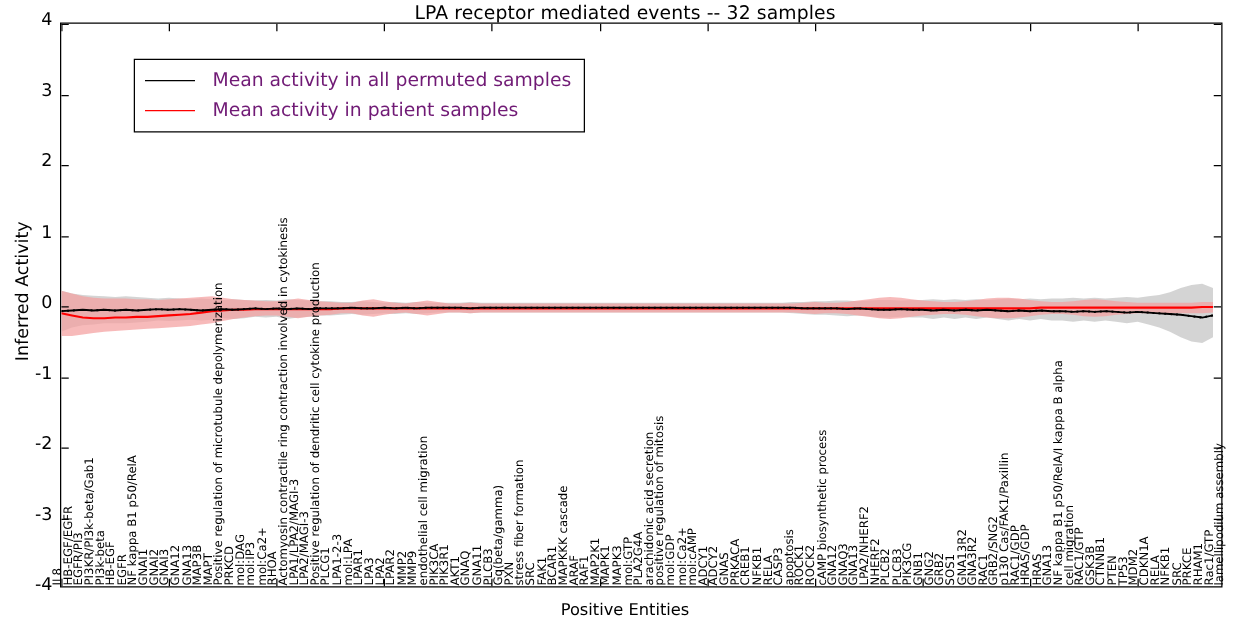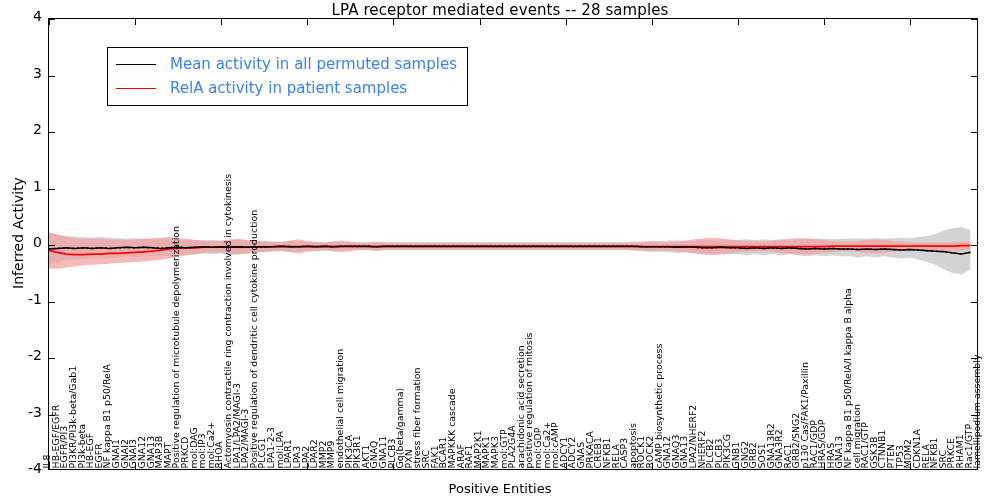--- a/index.html
+++ b/index.html
@@ -55,46 +55,46 @@
   
   #legend{
     position:absolute;left:58px;top:28px;
     border:1.2px solid #000;background:#fff;
     padding:4px 10px 5px 8px;
   }
   .legend-row{display:flex;align-items:center;height:24px;}
   .legend-swatch{width:40px;height:0;margin-right:14px;flex:none;}
   .legend-swatch.black{border-top:1.6px solid #000;}
   .legend-swatch.red{border-top:1.6px solid #ff0000;}
-  .legend-text{font-size:15px;color:#3b82f6;white-space:nowrap;}
+  .legend-text{font-size:15px;color:#701a75;white-space:nowrap;}
 </style>
 </head>
 <body>
 
 <div id="root">
 
-  <div id="chart-title">LPA receptor mediated events -- 28 samples</div>
+  <div id="chart-title">LPA receptor mediated events -- 32 samples</div>
 
   <div id="plot-frame">
     <svg id="plot-svg" width="930" height="452">
         <path d="M0.00 213.57 L8.61 215.83 L17.22 216.96 L25.83 217.52 L34.44 218.09 L43.06 218.66 L51.67 218.09 L60.28 218.66 L68.89 219.22 L77.50 219.78 L86.11 219.22 L94.72 219.78 L103.33 220.35 L111.94 219.78 L120.56 220.35 L129.17 220.92 L137.78 220.35 L146.39 220.92 L155.00 221.48 L163.61 220.92 L172.22 221.48 L180.83 220.35 L189.44 220.92 L198.06 221.48 L206.67 222.04 L215.28 222.04 L223.89 222.61 L232.50 222.61 L241.11 222.04 L249.72 222.61 L258.33 223.18 L266.94 222.61 L275.56 223.18 L284.17 222.61 L292.78 223.18 L301.39 223.18 L310.00 223.18 L318.61 223.18 L327.22 222.61 L335.83 223.18 L344.44 223.18 L353.06 223.18 L361.67 223.18 L370.28 223.18 L378.89 223.18 L387.50 223.18 L396.11 223.18 L404.72 223.18 L413.33 223.18 L421.94 223.18 L430.56 223.18 L439.17 223.18 L447.78 223.18 L456.39 223.18 L465.00 223.18 L473.61 223.18 L482.22 223.18 L490.83 223.18 L499.44 223.18 L508.06 223.18 L516.67 223.18 L525.28 223.18 L533.89 223.18 L542.50 223.18 L551.11 223.18 L559.72 223.18 L568.33 223.18 L576.94 223.18 L585.56 222.61 L594.17 222.61 L602.78 222.04 L611.39 222.04 L620.00 221.48 L628.61 221.48 L637.22 222.04 L645.83 221.48 L654.44 220.92 L663.06 220.92 L671.67 221.48 L680.28 220.92 L688.89 220.92 L697.50 220.35 L706.11 220.92 L714.72 220.35 L723.33 220.92 L731.94 220.35 L740.56 220.92 L749.17 220.35 L757.78 219.78 L766.39 220.35 L775.00 219.78 L783.61 220.35 L792.22 219.78 L800.83 219.78 L809.44 219.22 L818.06 219.78 L826.67 219.22 L835.28 219.78 L843.89 219.22 L852.50 218.66 L861.11 219.22 L869.72 218.09 L878.33 216.96 L886.94 214.70 L895.56 211.31 L904.17 209.05 L912.78 207.92 L921.39 211.31 L921.39 250.86 L912.78 255.38 L904.17 254.25 L895.56 250.86 L886.94 246.34 L878.33 242.95 L869.72 240.69 L861.11 238.43 L852.50 239.56 L843.89 238.43 L835.28 237.30 L826.67 238.43 L818.06 237.30 L809.44 238.43 L800.83 237.30 L792.22 237.30 L783.61 236.17 L775.00 237.30 L766.39 236.17 L757.78 237.30 L749.17 236.17 L740.56 235.04 L731.94 236.17 L723.33 235.04 L714.72 236.17 L706.11 235.04 L697.50 236.17 L688.89 235.04 L680.28 235.04 L671.67 234.47 L663.06 235.04 L654.44 235.04 L645.83 233.91 L637.22 233.34 L628.61 233.91 L620.00 233.34 L611.39 232.78 L602.78 232.78 L594.17 232.22 L585.56 231.65 L576.94 231.08 L568.33 231.08 L559.72 231.08 L551.11 231.08 L542.50 231.08 L533.89 231.08 L525.28 231.08 L516.67 231.08 L508.06 231.08 L499.44 231.08 L490.83 231.08 L482.22 231.08 L473.61 231.08 L465.00 231.08 L456.39 231.08 L447.78 231.08 L439.17 231.08 L430.56 231.08 L421.94 231.08 L413.33 231.08 L404.72 231.08 L396.11 231.08 L387.50 231.08 L378.89 231.08 L370.28 231.08 L361.67 231.08 L353.06 231.08 L344.44 231.08 L335.83 231.08 L327.22 231.65 L318.61 231.08 L310.00 231.08 L301.39 231.08 L292.78 231.65 L284.17 232.22 L275.56 231.65 L266.94 232.22 L258.33 231.65 L249.72 232.22 L241.11 232.78 L232.50 232.22 L223.89 232.78 L215.28 233.34 L206.67 233.34 L198.06 234.47 L189.44 235.04 L180.83 236.17 L172.22 234.47 L163.61 235.04 L155.00 234.47 L146.39 235.60 L137.78 236.17 L129.17 235.60 L120.56 236.73 L111.94 237.30 L103.33 236.73 L94.72 237.30 L86.11 237.87 L77.50 237.30 L68.89 238.43 L60.28 239.00 L51.67 239.56 L43.06 239.56 L34.44 239.56 L25.83 240.69 L17.22 241.25 L8.61 242.95 L0.00 246.34 Z" fill="#b0b0b0" fill-opacity="0.55" stroke="none"></path>
         <path d="M0.00 213.57 L8.61 215.83 L17.22 218.09 L25.83 219.22 L34.44 219.78 L43.06 219.78 L51.67 219.78 L60.28 220.35 L68.89 220.35 L77.50 220.92 L86.11 220.35 L94.72 219.78 L103.33 219.22 L111.94 218.66 L120.56 218.09 L129.17 219.22 L137.78 220.35 L146.39 220.92 L155.00 221.48 L163.61 222.04 L172.22 222.04 L180.83 220.92 L189.44 219.78 L198.06 220.92 L206.67 222.04 L215.28 222.61 L223.89 223.18 L232.50 223.18 L241.11 221.48 L249.72 220.35 L258.33 222.04 L266.94 223.18 L275.56 223.74 L284.17 222.61 L292.78 221.48 L301.39 222.61 L310.00 223.74 L318.61 223.74 L327.22 223.18 L335.83 223.74 L344.44 223.74 L353.06 223.74 L361.67 223.74 L370.28 223.74 L378.89 223.74 L387.50 223.74 L396.11 223.74 L404.72 223.74 L413.33 223.74 L421.94 223.74 L430.56 223.74 L439.17 223.74 L447.78 223.74 L456.39 223.74 L465.00 223.74 L473.61 223.74 L482.22 223.74 L490.83 223.74 L499.44 223.74 L508.06 223.74 L516.67 223.74 L525.28 223.74 L533.89 223.74 L542.50 223.74 L551.11 223.74 L559.72 223.74 L568.33 223.74 L576.94 223.74 L585.56 223.74 L594.17 223.18 L602.78 222.61 L611.39 223.18 L620.00 223.18 L628.61 222.61 L637.22 221.48 L645.83 220.35 L654.44 219.22 L663.06 218.66 L671.67 219.22 L680.28 220.35 L688.89 221.48 L697.50 222.04 L706.11 222.61 L714.72 222.61 L723.33 222.04 L731.94 220.92 L740.56 219.78 L749.17 219.22 L757.78 219.22 L766.39 219.78 L775.00 220.92 L783.61 222.04 L792.22 222.61 L800.83 222.61 L809.44 222.04 L818.06 220.92 L826.67 220.35 L835.28 220.92 L843.89 222.04 L852.50 222.61 L861.11 223.18 L869.72 223.18 L878.33 223.18 L886.94 223.18 L895.56 223.18 L904.17 223.18 L912.78 222.61 L921.39 222.61 L921.39 231.08 L912.78 231.65 L904.17 231.65 L895.56 231.65 L886.94 231.65 L878.33 231.65 L869.72 231.65 L861.11 231.65 L852.50 232.22 L843.89 232.78 L835.28 233.91 L826.67 234.47 L818.06 233.91 L809.44 232.78 L800.83 232.22 L792.22 232.22 L783.61 232.78 L775.00 233.91 L766.39 235.04 L757.78 235.60 L749.17 235.60 L740.56 235.04 L731.94 233.91 L723.33 232.78 L714.72 232.22 L706.11 232.22 L697.50 232.78 L688.89 233.34 L680.28 234.47 L671.67 235.60 L663.06 236.17 L654.44 235.60 L645.83 234.47 L637.22 233.34 L628.61 232.22 L620.00 231.65 L611.39 231.65 L602.78 232.22 L594.17 231.65 L585.56 231.08 L576.94 231.08 L568.33 231.08 L559.72 231.08 L551.11 231.08 L542.50 231.08 L533.89 231.08 L525.28 231.08 L516.67 231.08 L508.06 231.08 L499.44 231.08 L490.83 231.08 L482.22 231.08 L473.61 231.08 L465.00 231.08 L456.39 231.08 L447.78 231.08 L439.17 231.08 L430.56 231.08 L421.94 231.08 L413.33 231.08 L404.72 231.08 L396.11 231.08 L387.50 231.08 L378.89 231.08 L370.28 231.08 L361.67 231.08 L353.06 231.08 L344.44 231.08 L335.83 231.08 L327.22 231.65 L318.61 231.08 L310.00 231.08 L301.39 232.22 L292.78 233.34 L284.17 232.22 L275.56 231.08 L266.94 231.65 L258.33 232.78 L249.72 234.47 L241.11 233.34 L232.50 231.65 L223.89 231.65 L215.28 232.78 L206.67 233.34 L198.06 234.47 L189.44 235.60 L180.83 234.47 L172.22 233.34 L163.61 233.34 L155.00 233.91 L146.39 235.04 L137.78 236.17 L129.17 237.87 L120.56 239.56 L111.94 240.69 L103.33 241.82 L94.72 242.38 L86.11 242.95 L77.50 243.52 L68.89 244.08 L60.28 244.65 L51.67 245.21 L43.06 245.78 L34.44 246.34 L25.83 247.47 L17.22 248.60 L8.61 249.73 L0.00 249.73 Z" fill="#f4a0a0" fill-opacity="0.72" stroke="none"></path>
         <path d="M0.00 231.65 L8.61 233.34 L17.22 235.04 L25.83 235.60 L34.44 235.60 L43.06 235.04 L51.67 235.04 L60.28 234.47 L68.89 234.47 L77.50 233.91 L86.11 233.34 L94.72 232.78 L103.33 232.22 L111.94 231.08 L120.56 229.95 L129.17 229.39 L137.78 228.82 L146.39 228.82 L155.00 228.26 L163.61 228.26 L172.22 228.26 L180.83 228.26 L189.44 228.26 L198.06 228.26 L206.67 228.26 L215.28 228.26 L223.89 227.69 L232.50 227.69 L241.11 227.69 L249.72 227.69 L258.33 227.69 L266.94 227.69 L275.56 227.69 L284.17 227.69 L292.78 227.69 L301.39 227.69 L310.00 227.69 L318.61 227.69 L327.22 227.69 L335.83 227.69 L344.44 227.69 L353.06 227.69 L361.67 227.69 L370.28 227.69 L378.89 227.69 L387.50 227.69 L396.11 227.69 L404.72 227.69 L413.33 227.69 L421.94 227.69 L430.56 227.69 L439.17 227.69 L447.78 227.69 L456.39 227.69 L465.00 227.69 L473.61 227.69 L482.22 227.69 L490.83 227.69 L499.44 227.69 L508.06 227.69 L516.67 227.69 L525.28 227.69 L533.89 227.69 L542.50 227.69 L551.11 227.69 L559.72 227.69 L568.33 227.69 L576.94 227.69 L585.56 227.69 L594.17 227.69 L602.78 227.69 L611.39 227.69 L620.00 227.69 L628.61 227.69 L637.22 227.69 L645.83 227.69 L654.44 227.69 L663.06 227.69 L671.67 227.69 L680.28 227.69 L688.89 227.69 L697.50 227.69 L706.11 227.69 L714.72 227.69 L723.33 227.69 L731.94 227.69 L740.56 227.69 L749.17 227.69 L757.78 227.69 L766.39 227.69 L775.00 227.69 L783.61 227.13 L792.22 227.13 L800.83 227.13 L809.44 227.13 L818.06 227.13 L826.67 227.13 L835.28 227.13 L843.89 227.13 L852.50 227.13 L861.11 227.13 L869.72 227.13 L878.33 227.13 L886.94 227.13 L895.56 227.13 L904.17 227.13 L912.78 226.56 L921.39 226.56 " fill="none" stroke="#ff0000" stroke-width="1.7"></path>
         <path d="M0.00 229.95 L8.61 229.39 L17.22 228.82 L25.83 229.39 L34.44 228.82 L43.06 229.39 L51.67 228.82 L60.28 229.39 L68.89 228.82 L77.50 228.26 L86.11 228.82 L94.72 228.26 L103.33 228.82 L111.94 229.39 L120.56 228.82 L129.17 228.26 L137.78 228.82 L146.39 228.26 L155.00 227.69 L163.61 228.26 L172.22 227.69 L180.83 228.26 L189.44 227.69 L198.06 228.26 L206.67 227.69 L215.28 227.69 L223.89 227.69 L232.50 227.13 L241.11 227.69 L249.72 227.69 L258.33 227.13 L266.94 227.69 L275.56 227.13 L284.17 227.69 L292.78 227.13 L301.39 227.13 L310.00 227.13 L318.61 227.13 L327.22 227.69 L335.83 227.13 L344.44 227.13 L353.06 227.13 L361.67 227.13 L370.28 227.13 L378.89 227.13 L387.50 227.13 L396.11 227.13 L404.72 227.13 L413.33 227.13 L421.94 227.13 L430.56 227.13 L439.17 227.13 L447.78 227.13 L456.39 227.13 L465.00 227.13 L473.61 227.13 L482.22 227.13 L490.83 227.13 L499.44 227.13 L508.06 227.13 L516.67 227.13 L525.28 227.13 L533.89 227.13 L542.50 227.13 L551.11 227.13 L559.72 227.13 L568.33 227.13 L576.94 227.13 L585.56 227.13 L594.17 227.69 L602.78 227.69 L611.39 227.69 L620.00 227.69 L628.61 228.26 L637.22 227.69 L645.83 228.26 L654.44 228.82 L663.06 228.82 L671.67 228.26 L680.28 228.82 L688.89 228.82 L697.50 229.39 L706.11 228.82 L714.72 229.39 L723.33 228.82 L731.94 229.39 L740.56 228.82 L749.17 229.39 L757.78 229.95 L766.39 229.39 L775.00 229.95 L783.61 229.39 L792.22 229.95 L800.83 229.95 L809.44 230.52 L818.06 229.95 L826.67 230.52 L835.28 229.95 L843.89 230.52 L852.50 231.08 L861.11 230.52 L869.72 231.08 L878.33 231.65 L886.94 232.22 L895.56 232.78 L904.17 233.91 L912.78 235.04 L921.39 233.34 " fill="none" stroke="#000000" stroke-width="1.5"></path>
         <path d="M0.00 229.95 L8.61 229.39 L17.22 228.82 L25.83 229.39 L34.44 228.82 L43.06 229.39 L51.67 228.82 L60.28 229.39 L68.89 228.82 L77.50 228.26 L86.11 228.82 L94.72 228.26 L103.33 228.82 L111.94 229.39 L120.56 228.82 L129.17 228.26 L137.78 228.82 L146.39 228.26 L155.00 227.69 L163.61 228.26 L172.22 227.69 L180.83 228.26 L189.44 227.69 L198.06 228.26 L206.67 227.69 L215.28 227.69 L223.89 227.69 L232.50 227.13 L241.11 227.69 L249.72 227.69 L258.33 227.13 L266.94 227.69 L275.56 227.13 L284.17 227.69 L292.78 227.13 L301.39 227.13 L310.00 227.13 L318.61 227.13 L327.22 227.69 L335.83 227.13 L344.44 227.13 L353.06 227.13 L361.67 227.13 L370.28 227.13 L378.89 227.13 L387.50 227.13 L396.11 227.13 L404.72 227.13 L413.33 227.13 L421.94 227.13 L430.56 227.13 L439.17 227.13 L447.78 227.13 L456.39 227.13 L465.00 227.13 L473.61 227.13 L482.22 227.13 L490.83 227.13 L499.44 227.13 L508.06 227.13 L516.67 227.13 L525.28 227.13 L533.89 227.13 L542.50 227.13 L551.11 227.13 L559.72 227.13 L568.33 227.13 L576.94 227.13 L585.56 227.13 L594.17 227.69 L602.78 227.69 L611.39 227.69 L620.00 227.69 L628.61 228.26 L637.22 227.69 L645.83 228.26 L654.44 228.82 L663.06 228.82 L671.67 228.26 L680.28 228.82 L688.89 228.82 L697.50 229.39 L706.11 228.82 L714.72 229.39 L723.33 228.82 L731.94 229.39 L740.56 228.82 L749.17 229.39 L757.78 229.95 L766.39 229.39 L775.00 229.95 L783.61 229.39 L792.22 229.95 L800.83 229.95 L809.44 230.52 L818.06 229.95 L826.67 230.52 L835.28 229.95 L843.89 230.52 L852.50 231.08 L861.11 230.52 L869.72 231.08 L878.33 231.65 L886.94 232.22 L895.56 232.78 L904.17 233.91 L912.78 235.04 L921.39 233.34 " fill="none" stroke="#000" stroke-width="1.6" stroke-dasharray="1.5 3.2" stroke-linecap="butt"></path>
       </svg>
 
     <div id="legend">
       <div class="legend-row">
         <span class="legend-swatch black"></span>
         <span class="legend-text">Mean activity in all permuted samples</span>
       </div>
       <div class="legend-row">
         <span class="legend-swatch red"></span>
-        <span class="legend-text">RelA activity in patient samples</span>
+        <span class="legend-text">Mean activity in patient samples</span>
       </div>
     </div>
 
     <div id="yticks-layer">
         <div class="ytick-mark" style="top: 0px;"></div>
         <div class="ytick-mark r" style="top: 0px;"></div>
         <div class="ytick-mark" style="top: 56.5px;"></div>
         <div class="ytick-mark r" style="top: 56.5px;"></div>
         <div class="ytick-mark" style="top: 113px;"></div>
         <div class="ytick-mark r" style="top: 113px;"></div>

